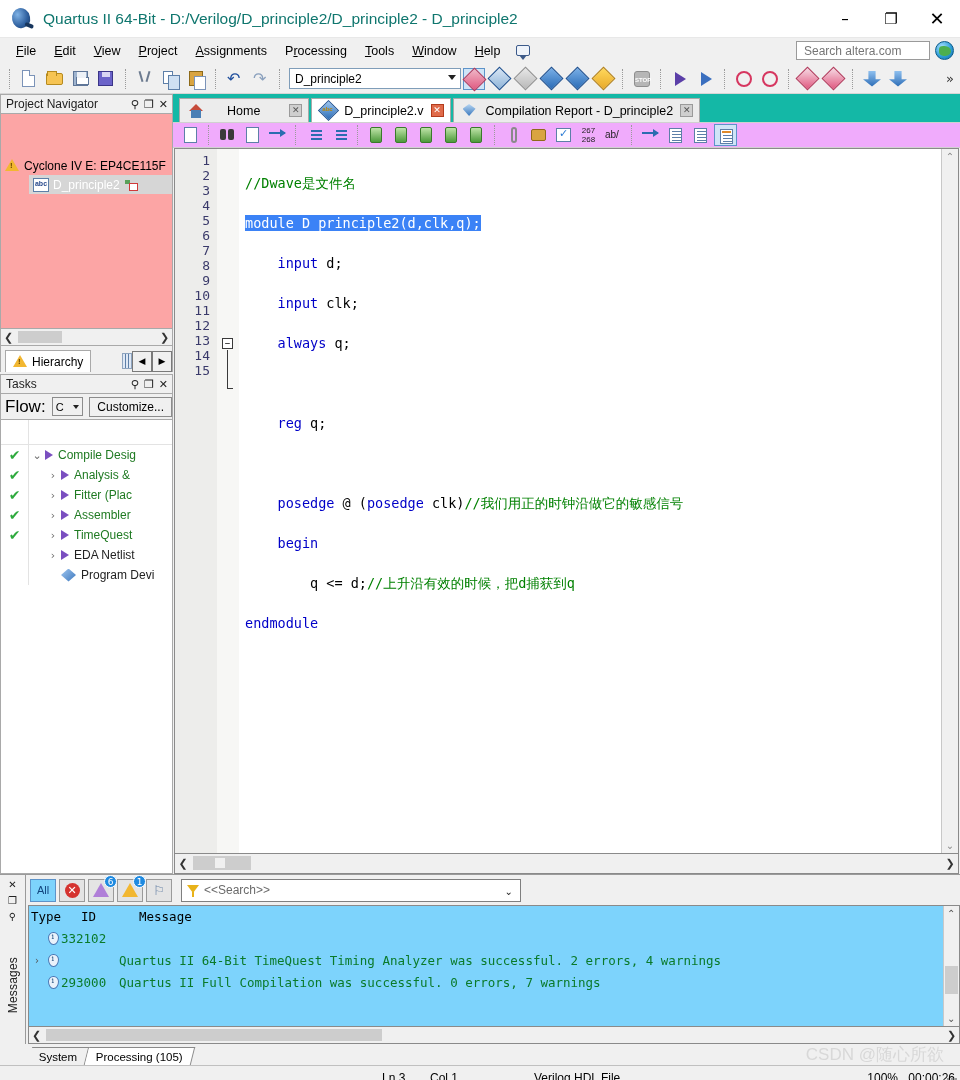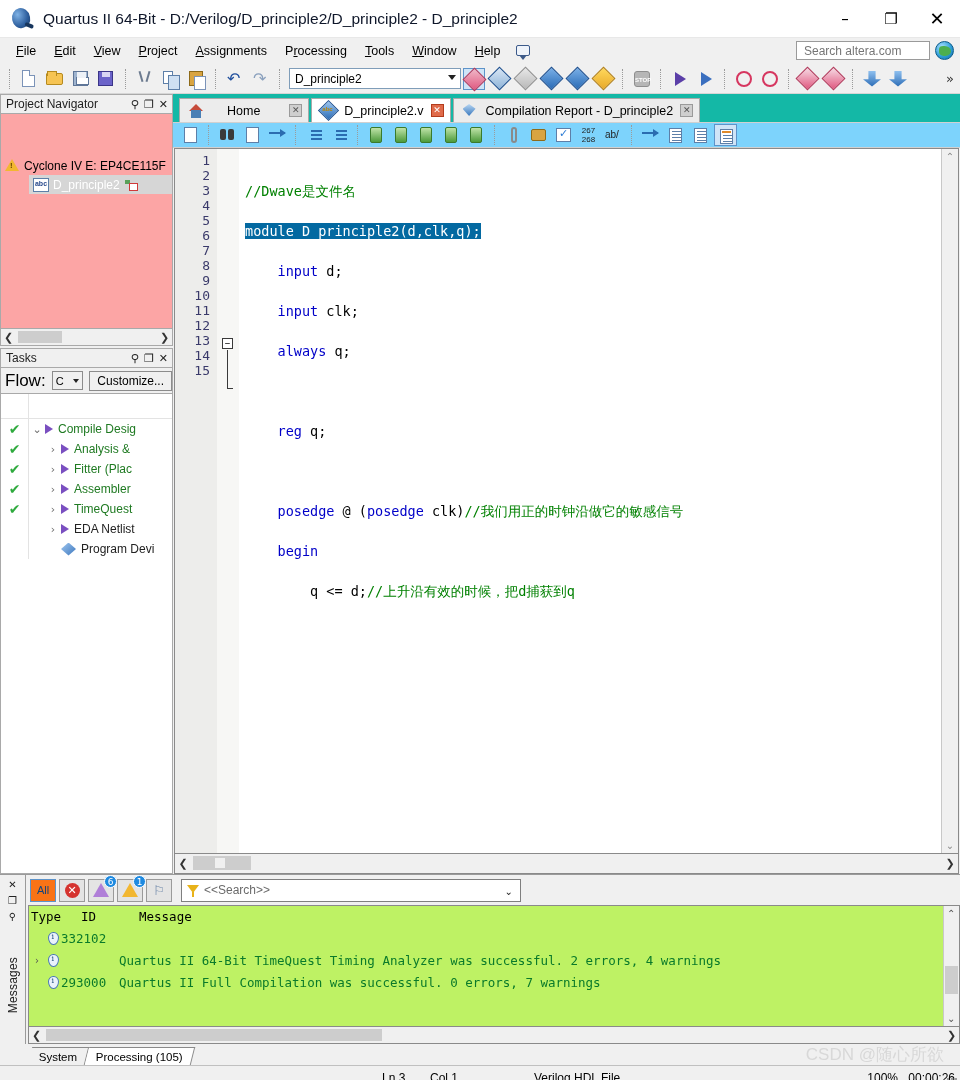--- a/index.html
+++ b/index.html
@@ -23,21 +23,21 @@
   .title-icon .q {
     position: absolute; left: 4px; top: 3px; width: 18px; height: 20px;
     background: radial-gradient(ellipse at 35% 30%, #7fb2e5 0%, #2e5f9e 60%, #17365d 100%);
     border-radius: 50% 50% 45% 45%;
     transform: rotate(-12deg);
   }
   .title-icon .q::after {
     content: ""; position: absolute; right: -2px; bottom: -1px;
     width: 9px; height: 4px; background: #17365d; transform: rotate(35deg); border-radius: 2px;
   }
-  .title-text { font-size: 15.5px; color: #0f172a; margin-left: 7px; white-space: nowrap; }
+  .title-text { font-size: 15.5px; color: #0f766e; margin-left: 7px; white-space: nowrap; }
   .win-btns { margin-left: auto; display: flex; height: 38px; }
   .win-btn {
     width: 46px; height: 38px; display: flex; align-items: center; justify-content: center;
     font-size: 15px; color: #000; font-family: "DejaVu Sans", sans-serif;
   }
   .win-btn:last-child { font-size: 18px; }
 
   
   .menubar {
     height: 26px; background: #f0f0f0; display: flex; align-items: center;
@@ -223,21 +223,21 @@
   .home-icon::after{content:"";position:absolute;left:3px;top:6px;width:10px;height:8px;background:#4a7fb5;}
   .abcdia{width:17px;height:15px;position:relative;flex:0 0 auto;}
   .abcdia::before{content:"";position:absolute;left:1px;top:0;width:13px;height:13px;
      background:linear-gradient(135deg,#9cc6ef,#2a6bb5);transform:rotate(45deg);border:1px solid #1d4f8f;}
   .abcdia::after{content:"abc";position:absolute;left:2px;top:3px;font-size:6px;color:#b8860b;font-weight:bold;z-index:2;}
   .bluedia{width:17px;height:15px;position:relative;flex:0 0 auto;}
   .bluedia::before{content:"";position:absolute;left:1px;top:1px;width:13px;height:12px;
      background:linear-gradient(180deg,#b7d6f3,#3a78bd);clip-path:polygon(50% 0,100% 40%,50% 100%,0 40%);}
 
   .edtoolbar {
-    height:26px; background:#7dd3fc; display:flex; align-items:center; padding-left:5px;
+    height:26px; background:#f0abfc; display:flex; align-items:center; padding-left:5px;
     border-top:1px solid #d0d0d0; border-bottom:1px solid #d0d0d0;
   }
   .eti { width:23px;height:22px;position:relative;margin:0 1px;flex:0 0 auto; }
   .eti .bino{position:absolute;left:4px;top:5px;width:6px;height:11px;background:#3a3a3a;border-radius:2px;}
   .eti .bino2{position:absolute;left:12px;top:5px;width:6px;height:11px;background:#3a3a3a;border-radius:2px;}
   .eti .page{position:absolute;left:5px;top:3px;width:13px;height:16px;background:#fff;border:1px solid #5d7fa8;}
   .eti .grn{position:absolute;left:5px;top:3px;width:12px;height:16px;background:linear-gradient(180deg,#bfe3a8,#4c9a3a);border:1px solid #3a7a2c;border-radius:2px;}
   .eti .clip{position:absolute;left:9px;top:3px;width:6px;height:16px;border:2px solid #8a8a8a;border-radius:4px;}
   .eti .scroll{position:absolute;left:4px;top:5px;width:15px;height:12px;background:#d9a441;border:1px solid #8e6a19;border-radius:2px;}
   .eti .chkbox{position:absolute;left:4px;top:4px;width:15px;height:14px;background:#fff;border:1px solid #5d7fa8;}
@@ -260,27 +260,27 @@
     font-family:"DejaVu Sans Mono", monospace; font-size:13px; color:#3a3a6a; flex:0 0 auto;
   }
   .gutter-fold { width:22px; background:#f7f7f5; flex:0 0 auto; position:relative; padding-top:4px; }
   .fold-box {
     position:absolute; left:5px; width:11px; height:11px; border:1px solid #3a3a3a; background:#fff;
     font-size:9px; line-height:9px; text-align:center; color:#000; font-family:"DejaVu Sans Mono",monospace;
   }
   .fold-line { position:absolute; left:10px; width:1px; background:#3a3a3a; }
   .fold-end { position:absolute; left:10px; width:6px; height:1px; background:#3a3a3a; }
   .code-area {
-    flex:1; padding-top:12px; padding-left:6px; font-family:"DejaVu Sans Mono", monospace;
+    flex:1; padding-top:4px; padding-left:6px; font-family:"DejaVu Sans Mono", monospace;
     font-size:13.5px; line-height:20px; white-space:pre; overflow:hidden; min-width:0;
   }
   .code-line { height:20px; }
   .kw { color:#0000c8; }
   .cm { color:#008000; }
-  .sel { background:#0369a1; color:#ffffff; }
+  .sel { background:#3b82f6; color:#ffffff; }
   .pl { color:#000000; }
 
   .vscroll {
     width:17px; background:#f0f0f0; border-left:1px solid #c8c8c8; flex:0 0 auto;
     display:flex; flex-direction:column; justify-content:space-between; align-items:center; padding:2px 0;
   }
   .vscroll .vb { font-size:10px; color:#8a8a8a; font-family:"DejaVu Sans",sans-serif; }
 
   .ed-hscroll { height:20px; background:#f0f0f0; border:1px solid #8a8a8a; border-top:0; margin:0 1px;
      display:flex; align-items:center; position:relative; }
@@ -299,21 +299,21 @@
   .msg-vert {
     margin-top:30px; writing-mode: vertical-rl; transform: rotate(180deg);
     font-size:12px; color:#222; letter-spacing:0.2px;
   }
   .msg-main { flex:1; display:flex; flex-direction:column; min-width:0; }
   .msg-filterbar { height:28px; display:flex; align-items:center; gap:3px; padding:2px 0 0 4px; }
   .fbtn {
     width:26px;height:23px;border:1px solid #9a9a9a;background:#e4e4e4;position:relative;
     display:flex;align-items:center;justify-content:center;font-size:11px;
   }
-  .fbtn.all { background:#f97316; border-color:#5d93c9; color:#11457e; }
+  .fbtn.all { background:#7dd3fc; border-color:#5d93c9; color:#11457e; }
   .fbtn .errdot{width:15px;height:15px;border-radius:50%;background:#d5332f;color:#fff;font-size:11px;
      line-height:15px;text-align:center;font-family:"DejaVu Sans",sans-serif;}
   .fbtn .crit{width:0;height:0;border-left:8px solid transparent;border-right:8px solid transparent;border-bottom:14px solid #b07fd8;}
   .fbtn .warn{width:0;height:0;border-left:8px solid transparent;border-right:8px solid transparent;border-bottom:14px solid #f2b731;}
   .fbtn .info{color:#6c86a8;font-size:13px;font-family:"DejaVu Sans",sans-serif;}
   .badge {
     position:absolute; right:-4px; top:-5px; min-width:13px;height:13px;border-radius:50%;
     background:#1f8ae0; color:#fff; font-size:9px; line-height:13px; text-align:center;
     font-family:"DejaVu Sans",sans-serif; border:1px solid #fff;
   }
@@ -321,21 +321,21 @@
     margin-left:6px; flex:1; max-width:340px; height:23px; background:#fff; border:1px solid #7f7f7f;
     display:flex; align-items:center; padding-left:5px; position:relative;
   }
   .funnel { width:12px;height:13px;position:relative;flex:0 0 auto;margin-right:5px; }
   .funnel::before{content:"";position:absolute;left:0;top:1px;width:0;height:0;
      border-left:6px solid transparent;border-right:6px solid transparent;border-top:8px solid #e8b219;}
   .funnel::after{content:"";position:absolute;left:5px;top:8px;width:2px;height:5px;background:#e8b219;}
   .msg-search .ph { color:#6a6a6a; font-size:12px; font-family:"Liberation Sans",sans-serif; }
   .msg-search .dd { position:absolute; right:7px; top:6px; font-size:10px; color:#222; font-family:"DejaVu Sans",sans-serif; }
 
-  .msg-list { flex:1; background:#bef264; border:1px solid #8a8a8a; margin:2px 0 0 2px; display:flex; min-height:0; }
+  .msg-list { flex:1; background:#7dd3fc; border:1px solid #8a8a8a; margin:2px 0 0 2px; display:flex; min-height:0; }
   .msg-rows { flex:1; min-width:0; overflow:hidden; font-family:"DejaVu Sans Mono", monospace; font-size:12.5px; }
   .msg-hdr { display:flex; height:21px; align-items:center; color:#000; }
   .msg-hdr .h-type { width:52px; padding-left:2px; }
   .msg-hdr .h-id { width:58px; }
   .msg-row { display:flex; height:22px; align-items:center; color:#0a7a2a; white-space:nowrap; }
   .msg-row .exp { width:16px; text-align:center; color:#555; font-size:10px; font-family:"DejaVu Sans",sans-serif; }
   .msg-row .ic { width:16px; display:flex; align-items:center; justify-content:center; }
   .info-bub { width:11px;height:13px;border:1.4px solid #4a78b5;border-radius:50% 50% 50% 50%/45% 45% 60% 60%;
      position:relative; background:#eaf2fb; }
   .info-bub::after{content:"i";position:absolute;left:3px;top:-1px;font-size:8px;color:#23507f;font-family:"DejaVu Serif",serif;}
@@ -524,20 +524,31 @@
           <span class="entity-mini"></span>
         </div>
       </div>
 
       <div class="hscroll">
         <span class="ar">❮</span>
         <span class="thumb"></span>
         <span class="ar r">❯</span>
       </div>
 
+      <div class="tabstrip">
+        <div class="tab">
+          <span class="warn-tri"></span>
+          <span>Hierarchy</span>
+        </div>
+        <div class="navarrows">
+          <span class="bit"></span>
+          <button>◀</button>
+          <button>▶</button>
+        </div>
+      </div>
 
       <div class="panel-head tasks-head">
         <span>Tasks</span>
         <span class="ctrls">
           <span>⚲</span>
           <span>❐</span>
           <span>✕</span>
         </span>
       </div>
 
@@ -762,20 +773,21 @@
 <div class="code-line"><span class="sel">module D_principle2(d,clk,q);</span></div>
 <div class="code-line"><span class="pl">    </span><span class="kw">input</span><span class="pl"> d;</span></div>
 <div class="code-line"><span class="pl">    </span><span class="kw">input</span><span class="pl"> clk;</span></div>
 <div class="code-line"><span class="pl">    </span><span class="kw">always</span><span class="pl"> q;</span></div>
 <div class="code-line">&nbsp;</div>
 <div class="code-line"><span class="pl">    </span><span class="kw">reg</span><span class="pl"> q;</span></div>
 <div class="code-line">&nbsp;</div>
 <div class="code-line"><span class="pl">    </span><span class="kw">posedge</span><span class="pl"> @ (</span><span class="kw">posedge</span><span class="pl"> clk)</span><span class="cm">//我们用正的时钟沿做它的敏感信号</span></div>
 <div class="code-line"><span class="pl">    </span><span class="kw">begin</span></div>
 <div class="code-line"><span class="pl">        q &lt;= d;</span><span class="cm">//上升沿有效的时候，把d捕获到q</span></div>
+<div class="code-line"><span class="kw">endmodule</span></div>
 <div class="code-line">&nbsp;</div>
 <div class="code-line">&nbsp;</div>
         </div>
 
         <div class="vscroll">
           <span class="vb">⌃</span>
           <span class="vb">⌄</span>
         </div>
       </div>
 

